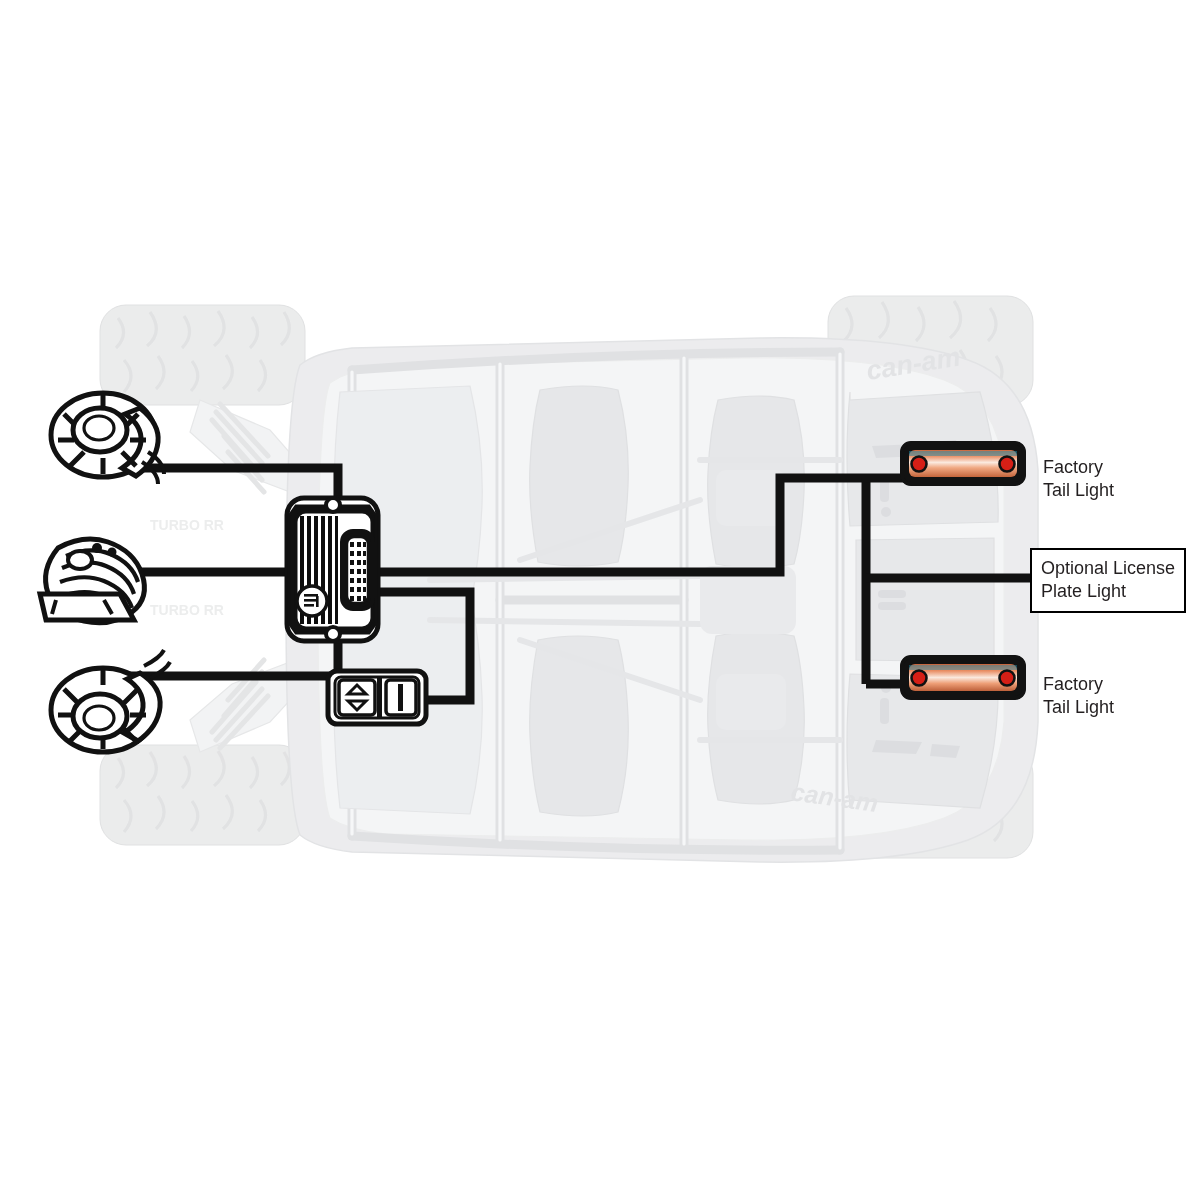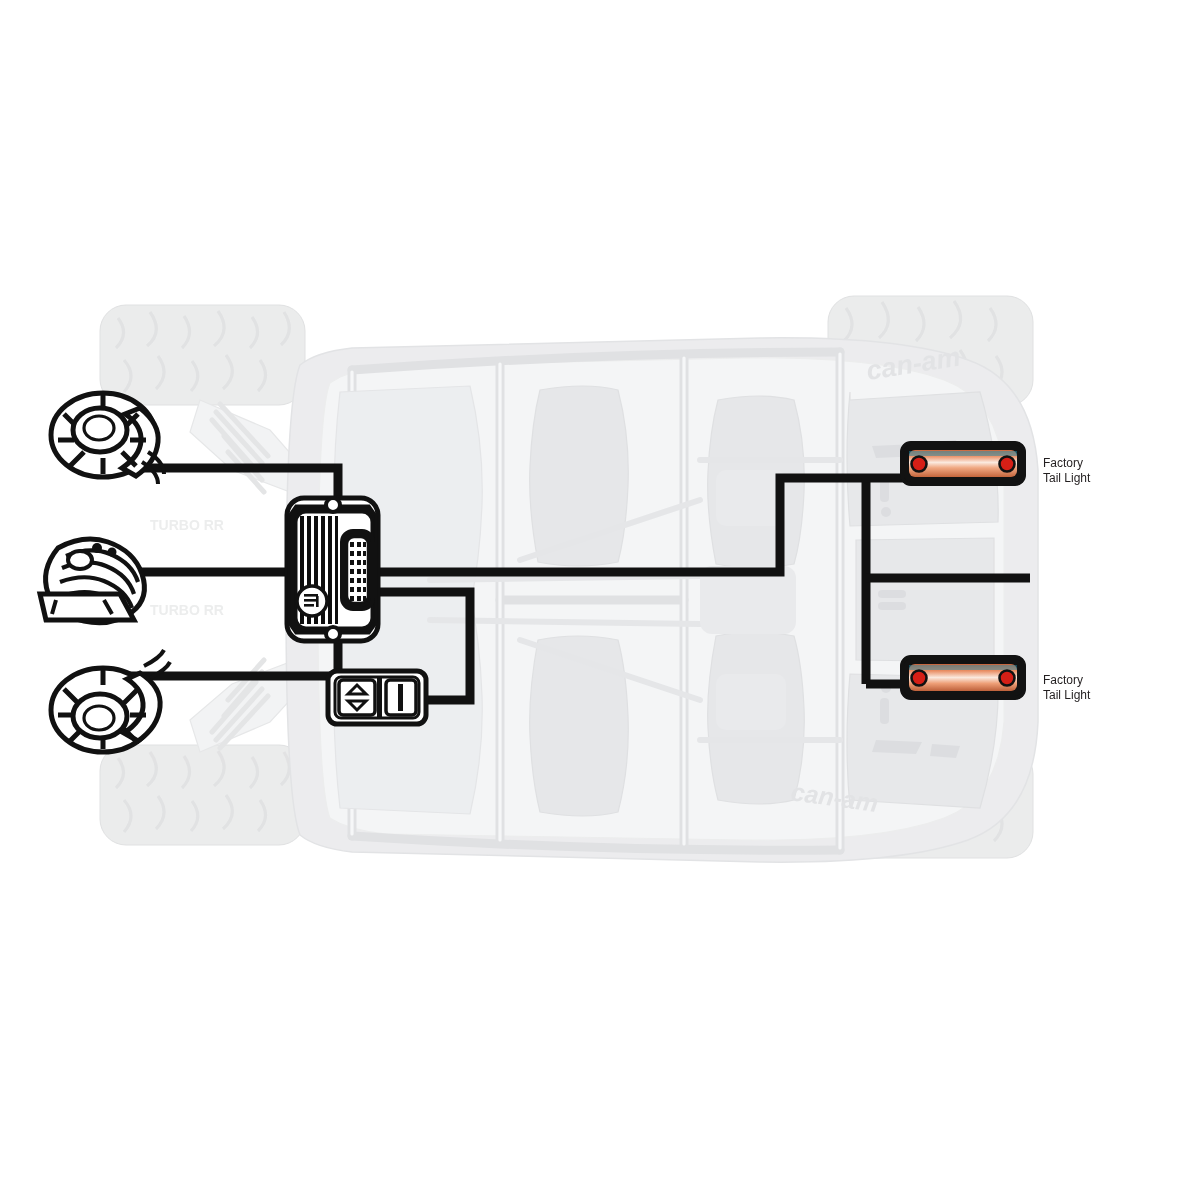--- a/index.html
+++ b/index.html
@@ -1,20 +1,20 @@
 <!DOCTYPE html>
 <html><head>
 <meta charset="utf-8">
 <style>
   html,body{margin:0;padding:0;background:#ffffff;}
   body{width:1200px;height:1200px;overflow:hidden;
        font-family:"Liberation Sans","DejaVu Sans",sans-serif;}
   #stage{position:relative;width:1200px;height:1200px;background:#ffffff;}
   #stage svg{position:absolute;left:0;top:0;}
-  .lbl{position:absolute;font-size:12px;line-height:1.28;color:#231f20;
+  .lbl{position:absolute;font-size:18px;line-height:1.28;color:#231f20;
        font-family:"Liberation Sans","DejaVu Sans",sans-serif;white-space:pre-line;}
   #lp-box{position:absolute;border:2.5px solid #000;background:#fff;
           padding:7px 9px 8px 9px;}
 </style>
 </head>
 <body>
 
 <div id="stage">
 
   <svg width="1200" height="1200" viewBox="0 0 1200 1200">
@@ -287,17 +287,21 @@
       <path d="M909 665 L1017 665 L1017 670 L909 670 Z" fill="#1b8fb0" opacity=".45"></path>
       <circle cx="919" cy="678" r="7.5" fill="#d61f16" stroke="#111" stroke-width="2.6"></circle>
       <circle cx="1007" cy="678" r="7.5" fill="#d61f16" stroke="#111" stroke-width="2.6"></circle>
       <rect x="902" y="657" width="122" height="41" rx="9" fill="none" stroke="#121212" stroke-width="4"></rect>
     </g>
   </svg>
 
   <div class="lbl" style="left:1043px;top:456px;">Factory
 Tail Light</div>
 
+  <div id="lp-box" style="left:1030px;top:548px;">
+    <div class="lbl" style="position:static;">Optional License
+Plate Light</div>
+  </div>
 
   <div class="lbl" style="left:1043px;top:673px;">Factory
 Tail Light</div>
 
 </div>
 
 </body></html>

